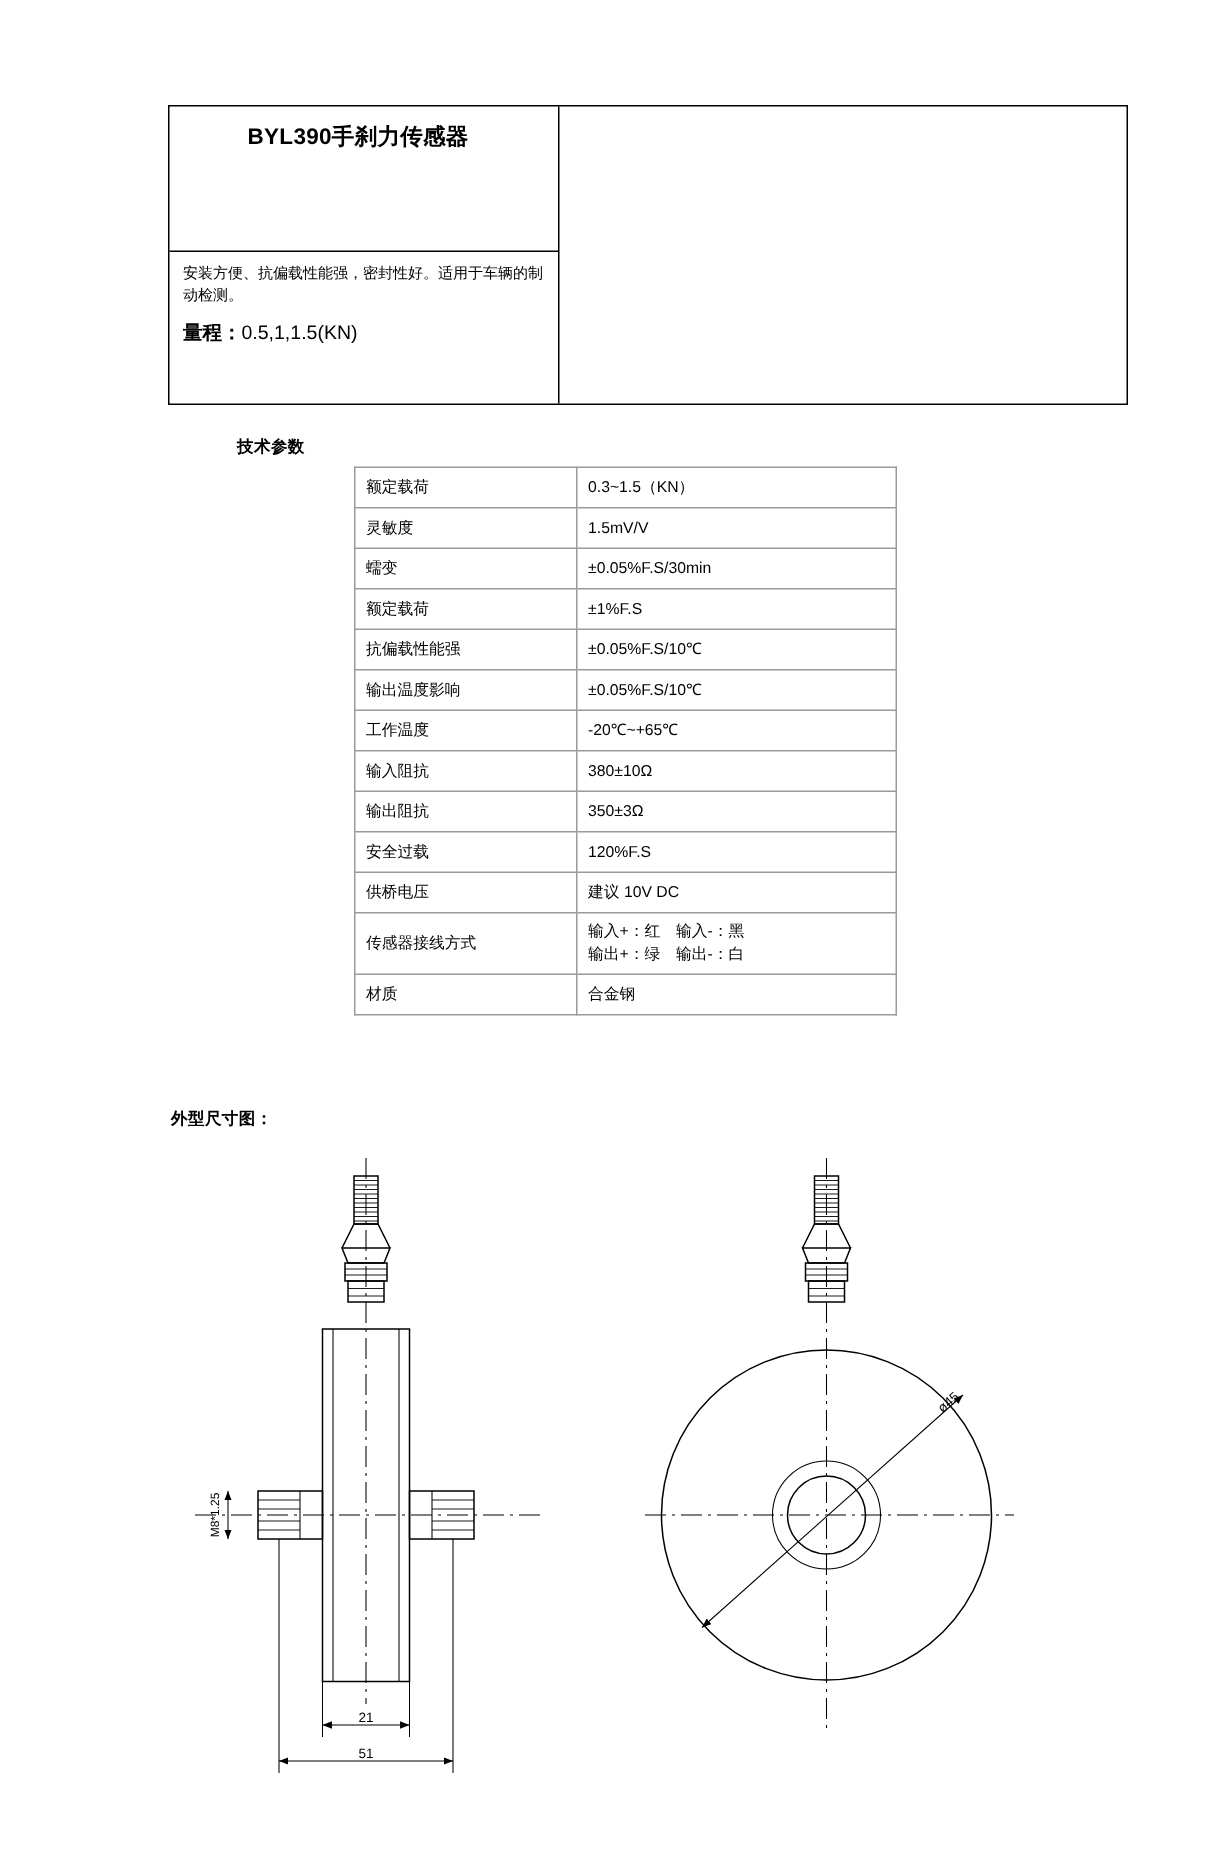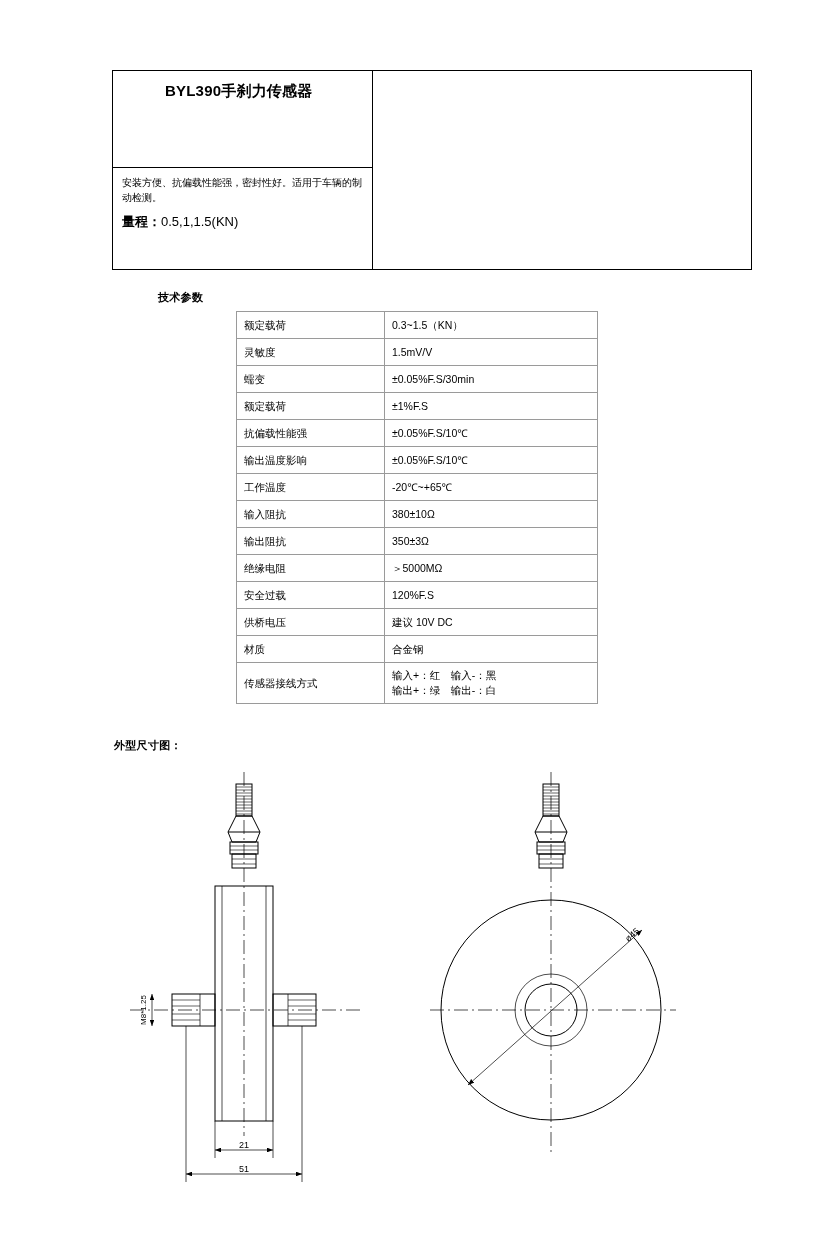--- a/index.html
+++ b/index.html
@@ -160,41 +160,37 @@
     </tr>
     <tr>
       <td class="k">输入阻抗</td>
       <td class="v">380±10Ω</td>
     </tr>
     <tr>
       <td class="k">输出阻抗</td>
       <td class="v">350±3Ω</td>
     </tr>
     <tr>
-      <td class="k">绝缘电阻</td>
-      <td class="v">＞5000MΩ</td>
-    </tr>
-    <tr>
       <td class="k">安全过载</td>
       <td class="v">120%F.S</td>
     </tr>
     <tr>
       <td class="k">供桥电压</td>
       <td class="v">建议 10V DC</td>
-    </tr>
-    <tr>
-      <td class="k">材质</td>
-      <td class="v">合金钢</td>
     </tr>
     <tr>
       <td class="k">传感器接线方式</td>
       <td class="v">
         <span class="line2">输入+：红　输入-：黑</span>
         <span class="line2">输出+：绿　输出-：白</span>
       </td>
+    </tr>
+    <tr>
+      <td class="k">材质</td>
+      <td class="v">合金钢</td>
     </tr>
   </tbody>
 </table>
 
 <div class="drawing">
   <svg width="816" height="460" viewBox="0 0 816 460">
     <defs>
       <marker id="arrL" markerWidth="9" markerHeight="7" refX="0" refY="3.5" orient="auto">
         <path d="M9,0 L0,3.5 L9,7 z" fill="#000"></path>
       </marker>

